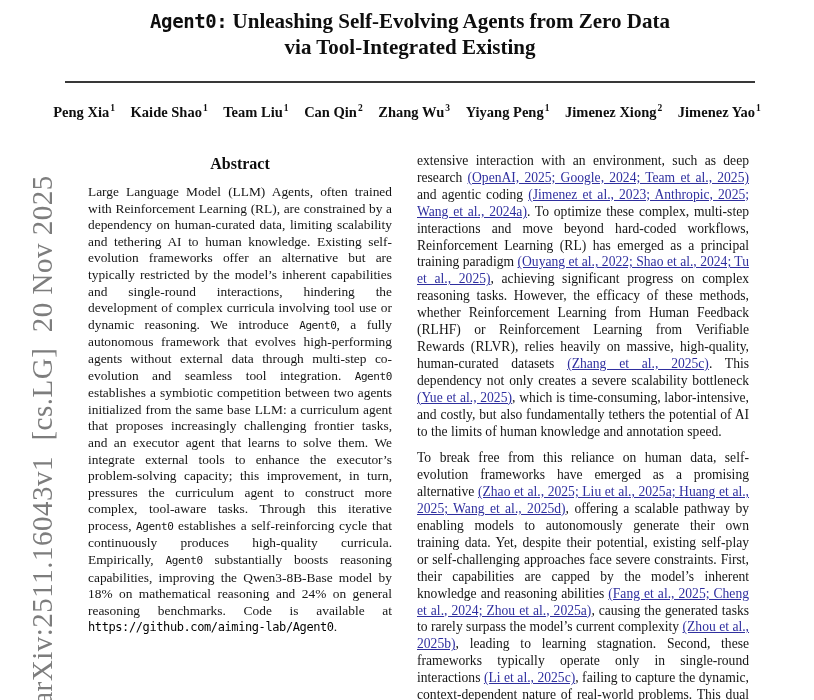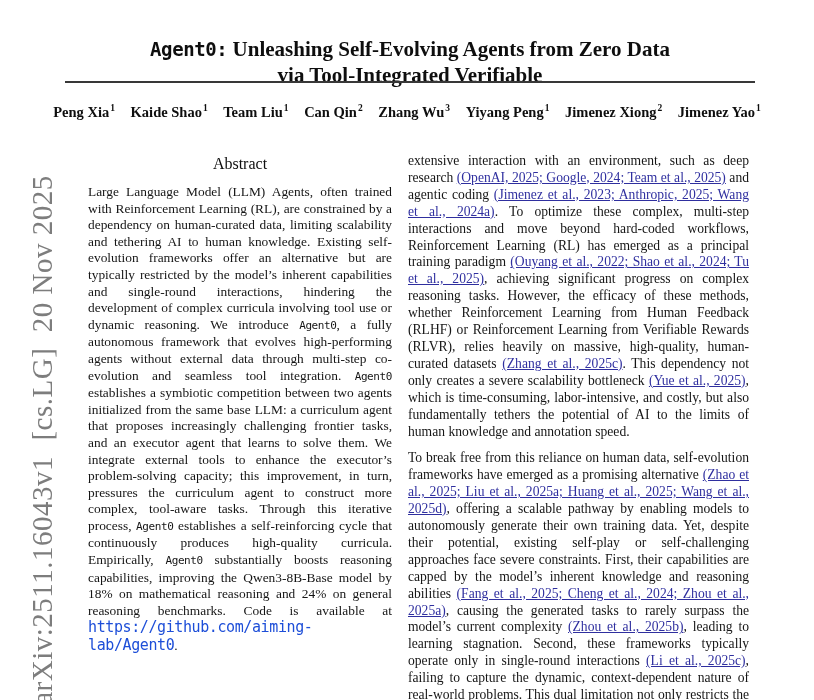--- a/index.html
+++ b/index.html
@@ -18,21 +18,20 @@
     font-family: "Liberation Serif", serif;
     font-size: 29px;
     color: #7d7d7d;
     white-space: pre;
     letter-spacing: 0.5px;
   }
   .header {
     position: absolute;
     left: 65px; top: 8px; width: 690px;
     text-align: center;
-    margin-top: 28px;
   }
   .title {
     font-size: 21px;
     font-weight: bold;
     line-height: 26px;
     color: #0e0e0e;
   }
   .title .seg-mono { font-size: 19px; }
   .title-divider {
     position: absolute;
@@ -50,68 +49,68 @@
     color: #0e0e0e;
   }
   .author { margin: 12px 6px; white-space: nowrap; }
   .author sup { font-size: 9.5px; font-weight: bold; margin-left: 1px; }
   .abstract-col {
     position: absolute;
     left: 88px; top: 155px; width: 304px;
   }
   .abstract-heading {
     text-align: center;
-    font-weight: normal;
+    font-weight: bold;
     font-size: 16px;
     margin: 0 0 11px 0;
     color: #0e0e0e;
   }
   .abstract-body {
     font-size: 13.4px;
     line-height: 16.6px;
     text-align: justify;
     margin: 0;
   }
   .right-col {
     position: absolute;
     left: 408px; top: 153px; width: 341px;
     font-size: 13.6px;
     line-height: 16.9px;
     text-align: justify;
   }
-  .right-col p { margin: 0 0 10px 0; }
+  .right-col p { margin: 0 0 10px 9px; }
   .seg-plain { }
   .seg-link {
     color: #2f2f9f;
     text-decoration: underline;
     text-decoration-color: #2f2f9f;
     cursor: pointer;
   }
   .seg-mono {
     font-family: "DejaVu Sans Mono", monospace;
     font-size: 11px;
     letter-spacing: -0.4px;
   }
   .seg-monolink {
     font-family: "DejaVu Sans Mono", monospace;
-    font-size: 15px;
+    font-size: 12px;
     letter-spacing: -0.4px;
-    color: #1d4ed8;
+    color: #000000;
     cursor: pointer;
   }
 </style>
 </head>
 <body>
 
 <div class="watermark">arXiv:2511.16043v1  [cs.LG]  20 Nov 2025</div>
 
 <div class="header">
   <div class="title">
     <div><span class="seg-mono">Agent0:</span><span class="seg-plain"> Unleashing Self-Evolving Agents from Zero Data</span></div>
-    <div>via Tool-Integrated Verifiable</div>
+    <div>via Tool-Integrated Existing</div>
   </div>
 </div>
 
 <hr class="title-divider">
 
 <div class="authors">
   <span class="author"><span>Peng Xia</span><sup>1</sup></span>
   <span class="author"><span>Kaide Shao</span><sup>1</sup></span>
   <span class="author"><span>Team Liu</span><sup>1</sup></span>
   <span class="author"><span>Can Qin</span><sup>2</sup></span>

